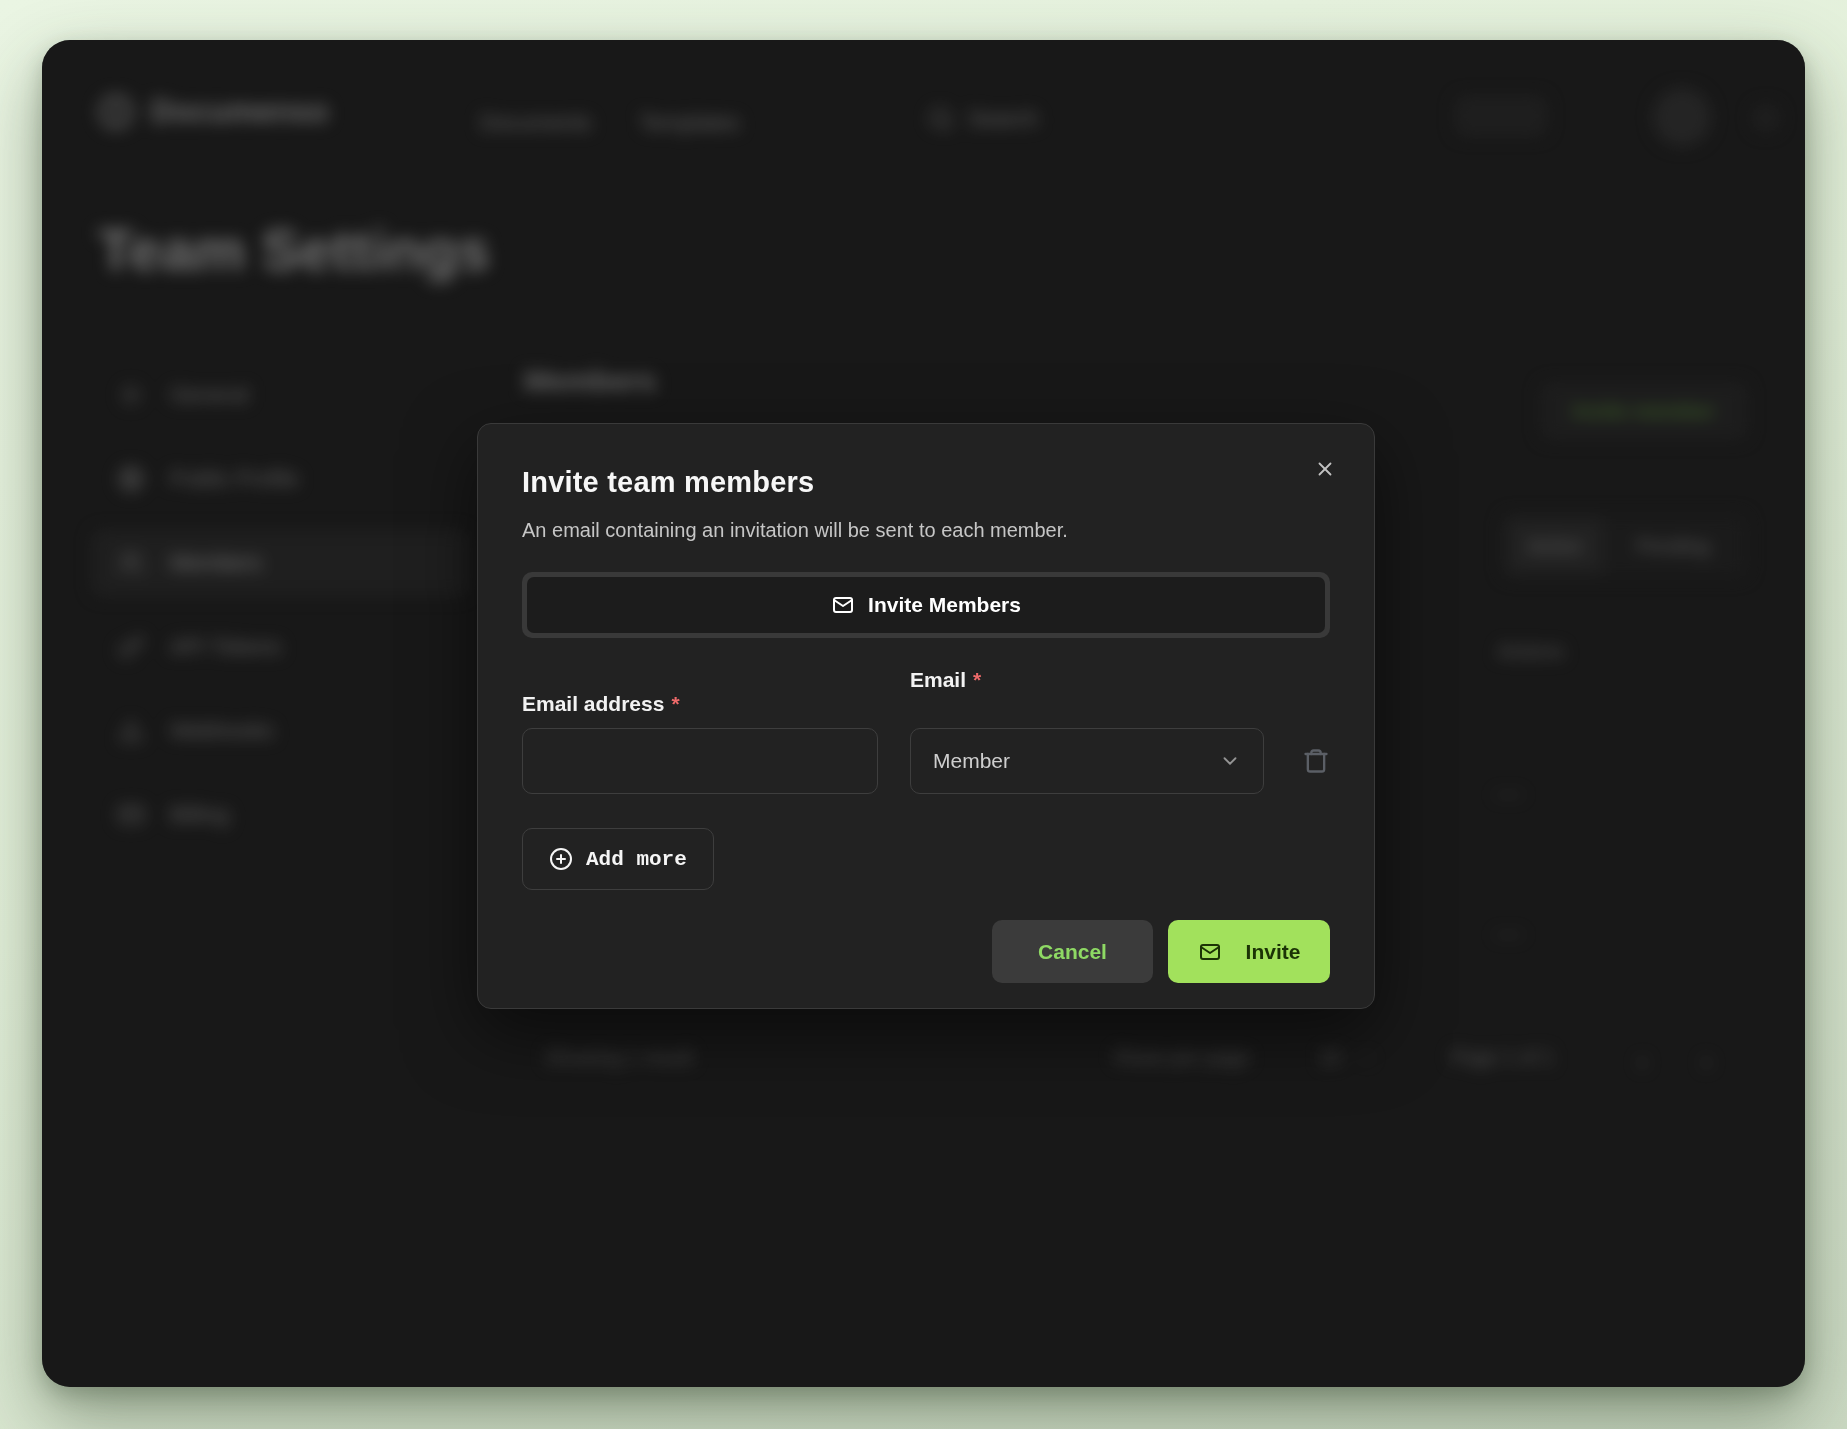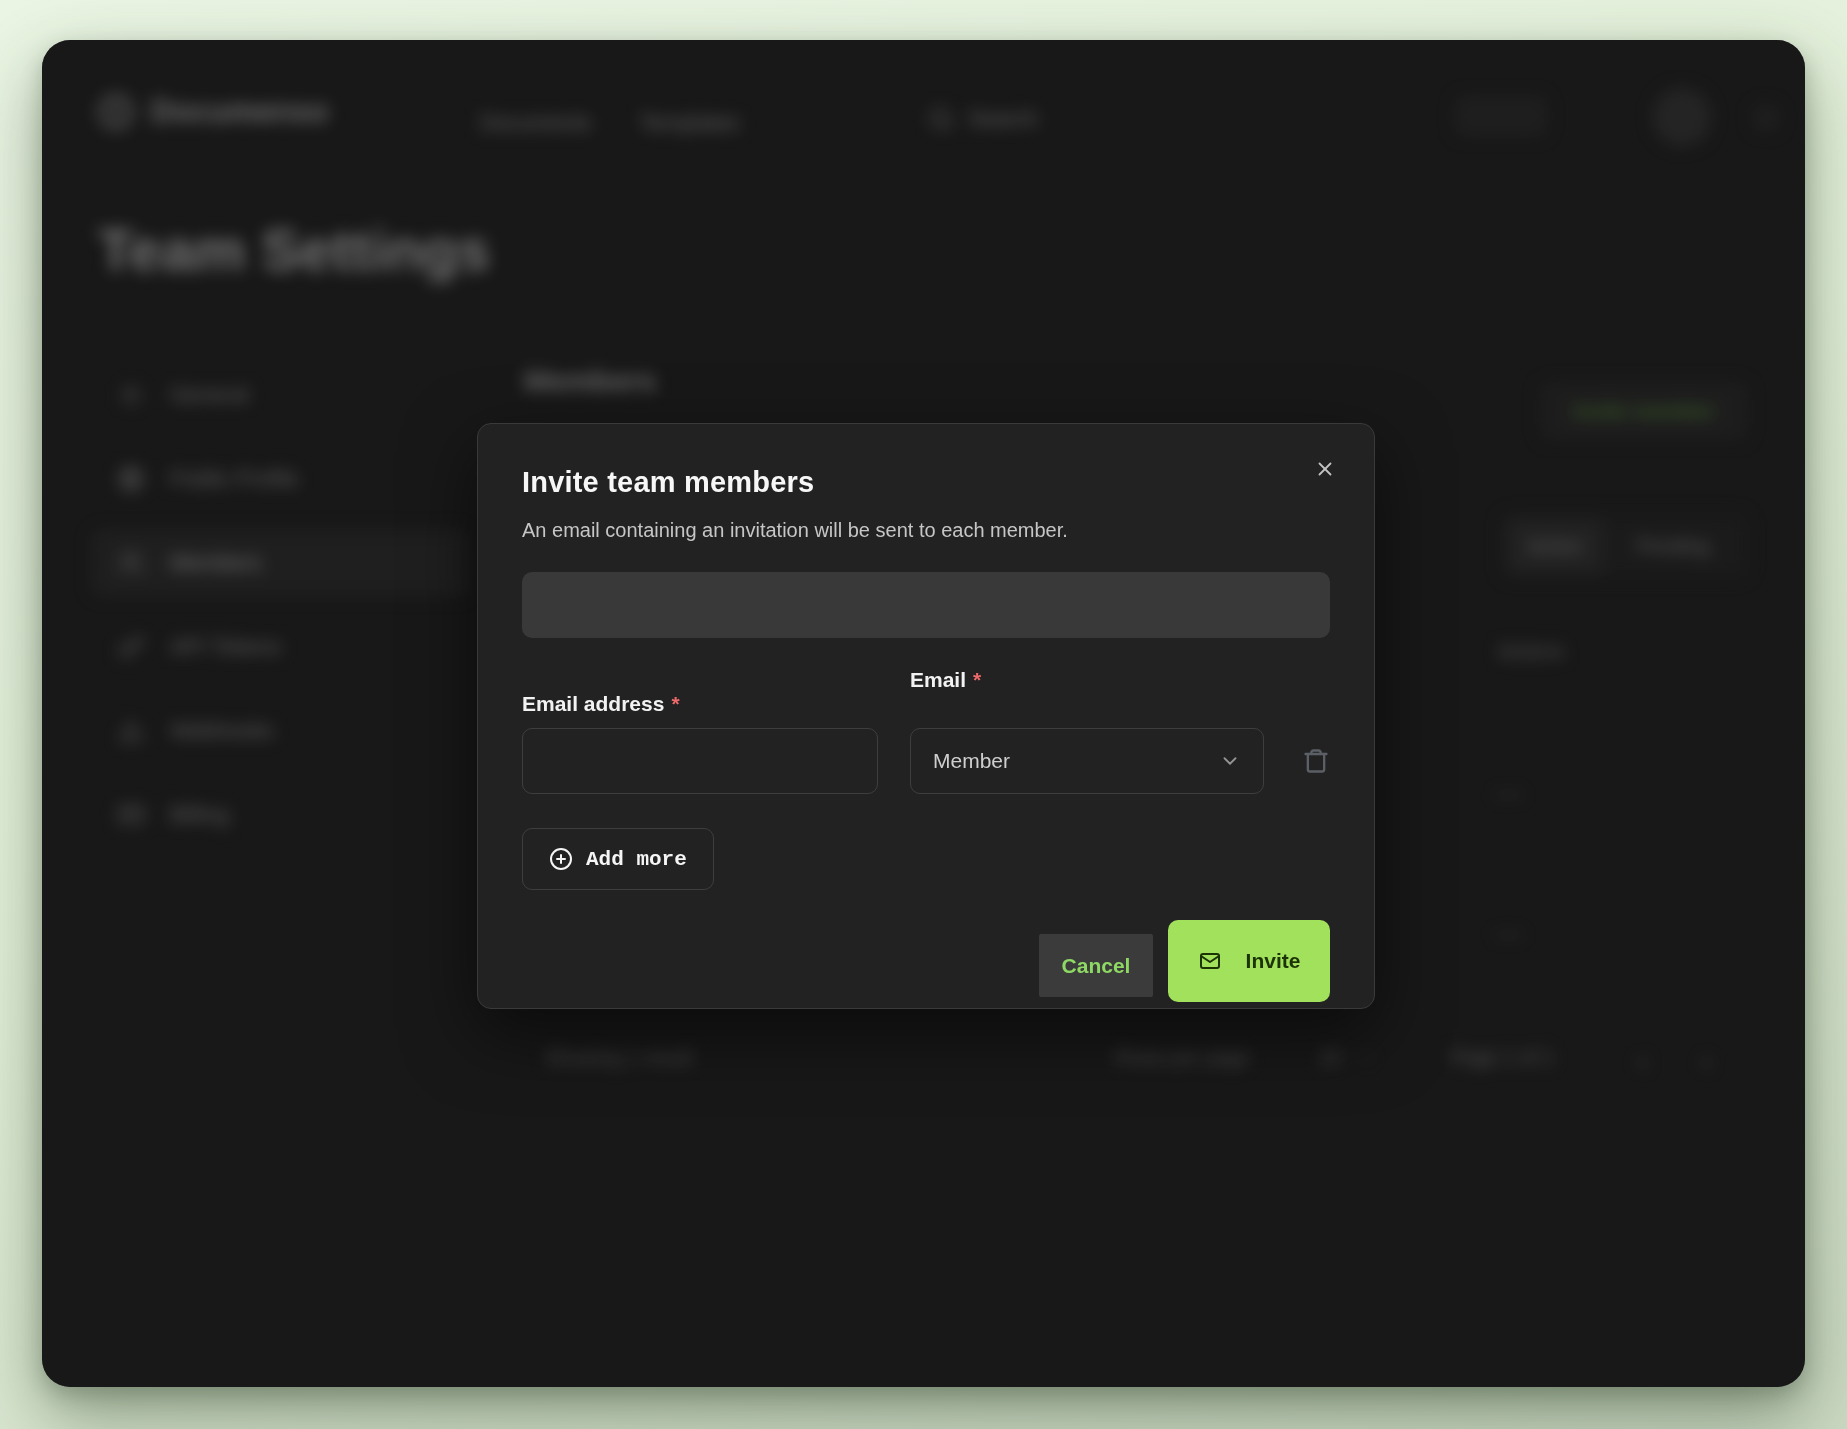--- a/index.html
+++ b/index.html
@@ -100,23 +100,23 @@
                  border-radius: 10px; display: flex; align-items: center; padding: 0 22px;
                  color: #cfcfcf; font-size: 21px; cursor: pointer; background: transparent; }
   .role-select .chev { margin-left: auto; color: #949494; }
   .trash-btn { margin-left: 38px; background: none; border: none; color: #5b5f66; cursor: pointer; }
 
   .add-more { margin-top: 34px; height: 62px; display: inline-flex; align-items: center; gap: 13px;
               padding: 0 26px; background: transparent; border: 1px solid #3e3e3e; border-radius: 10px;
               color: #f5f5f5; font-size: 21px; font-weight: 600; cursor: pointer; font-family: Liberation Mono, monospace; }
 
   .modal-actions { margin-top: 30px; display: flex; justify-content: flex-end; gap: 15px; }
-  .btn-cancel { width: 114px; height: 63px; background: #3b3b3b; border: none; border-radius: 2px;
-                color: #8ed964; font-size: 21px; font-weight: 600; cursor: pointer; margin-top: 14px; }
-  .btn-invite { width: 162px; height: 82px; background: #a2e15c; border: none; border-radius: 10px;
+  .btn-cancel { width: 161px; height: 63px; background: #3b3b3b; border: none; border-radius: 10px;
+                color: #8ed964; font-size: 21px; font-weight: 600; cursor: pointer; }
+  .btn-invite { width: 162px; height: 63px; background: #a2e15c; border: none; border-radius: 10px;
                 color: #1c3306; font-size: 21px; font-weight: 600; cursor: pointer;
                 display: flex; align-items: center; justify-content: center; gap: 24px; }
 </style>
 </head>
 <body>
 
 <div class="frame">
   <div class="bg-ui">
 
     <div class="brand">
@@ -248,20 +248,29 @@
     <svg width="22" height="22" viewBox="0 0 24 24" fill="none" stroke="currentColor" stroke-width="2" stroke-linecap="round">
         <path d="M18 6 6 18"></path>
         <path d="m6 6 12 12"></path>
       </svg>
   </button>
 
   <h2 class="modal-title">Invite team members</h2>
   <p class="modal-sub">An email containing an invitation will be sent to each member.</p>
 
   <div class="tabs">
+    <button class="tab active">
+      <span>
+        <svg width="24" height="24" viewBox="0 0 24 24" fill="none" stroke="currentColor" stroke-width="2" stroke-linecap="round" stroke-linejoin="round">
+            <rect x="3" y="5" width="18" height="14" rx="2"></rect>
+            <path d="m3 7 9 6 9-6"></path>
+          </svg>
+      </span>
+      <span>Invite Members</span>
+    </button>
   </div>
 
   <div class="labels-row">
     <div class="field-label label-email">
       <span>Email address</span><span class="req">*</span>
     </div>
     <div class="field-label">
       <span>Email</span><span class="req">*</span>
     </div>
   </div>

